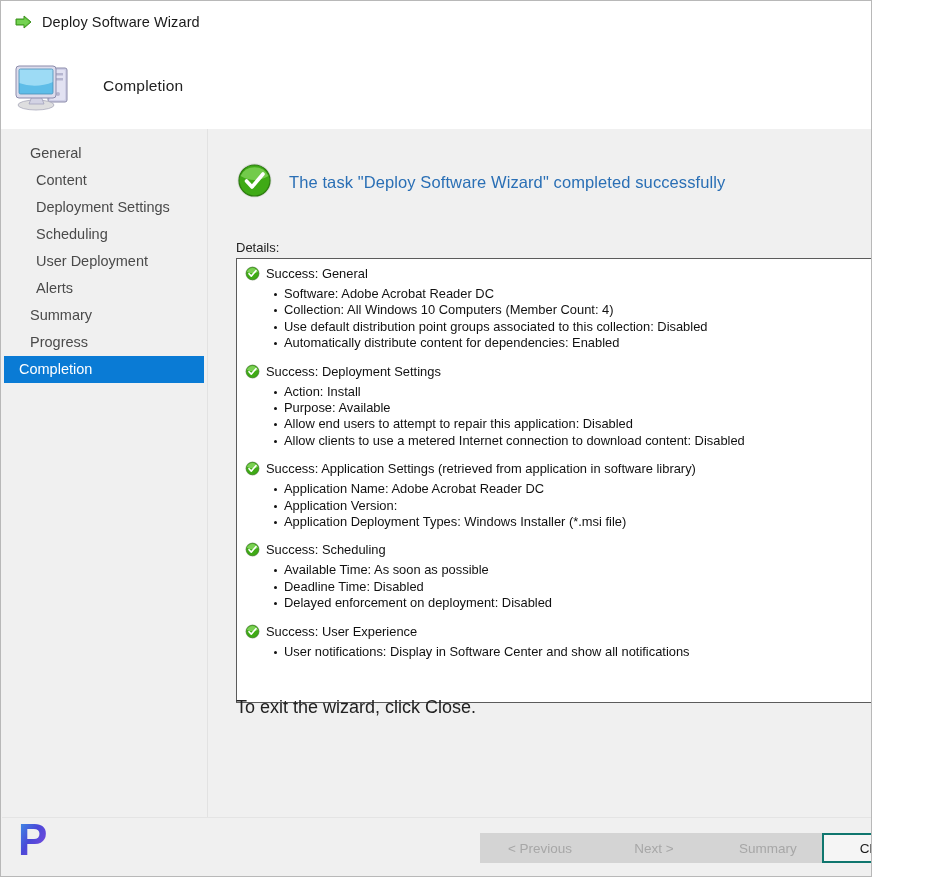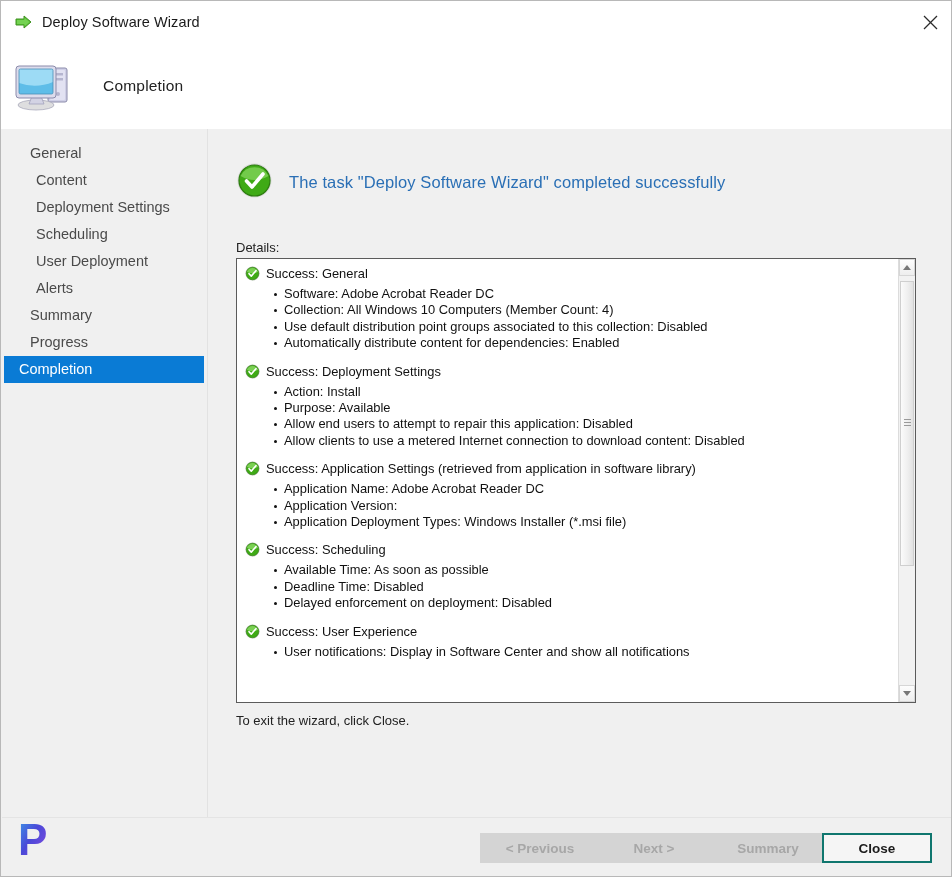--- a/index.html
+++ b/index.html
@@ -10,21 +10,21 @@
     width: 952px;
     height: 877px;
     background: #ffffff;
     font-family: "Liberation Sans", sans-serif;
     -webkit-font-smoothing: antialiased;
     overflow: hidden;
   }
 
   #app {
     position: relative;
-    width: 952px;
+    width: 872px;
     height: 877px;
     background: #f0f0f0;
     box-sizing: border-box;
     border: 1px solid #b8b8b8;
     overflow: hidden;
   }
 
   
   .titlebar {
     position: absolute;
@@ -243,22 +243,22 @@
   }
   .sb-grip i {
     display: block;
     height: 1px;
     margin-bottom: 2px;
     background: #9a9a9a;
   }
 
   .exit-note {
     position: absolute;
-    left: 27px; top: 584px;
-    font-size: 13px;
+    left: 27px; top: 568px;
+    font-size: 18px;
     color: #222;
   }
 
   
   .footer {
     position: absolute;
     left: 1px; top: 816px;
     width: 950px;
     height: 59px;
     background: #f0f0f0;
@@ -269,21 +269,20 @@
     top: 15px;
     height: 30px;
     font-family: "Liberation Sans", sans-serif;
     font-size: 13.5px;
     box-sizing: border-box;
     display: flex;
     align-items: center;
     justify-content: center;
     cursor: default;
     user-select: none;
-    font-weight: bold;
   }
   .btn.disabled {
     background: #d4d4d4;
     border: 1px solid #d4d4d4;
     color: #a7a7a7;
   }
   .btn.primary {
     background: #f5f5f5;
     border: 2px solid #0f766e;
     color: #1a1a1a;

